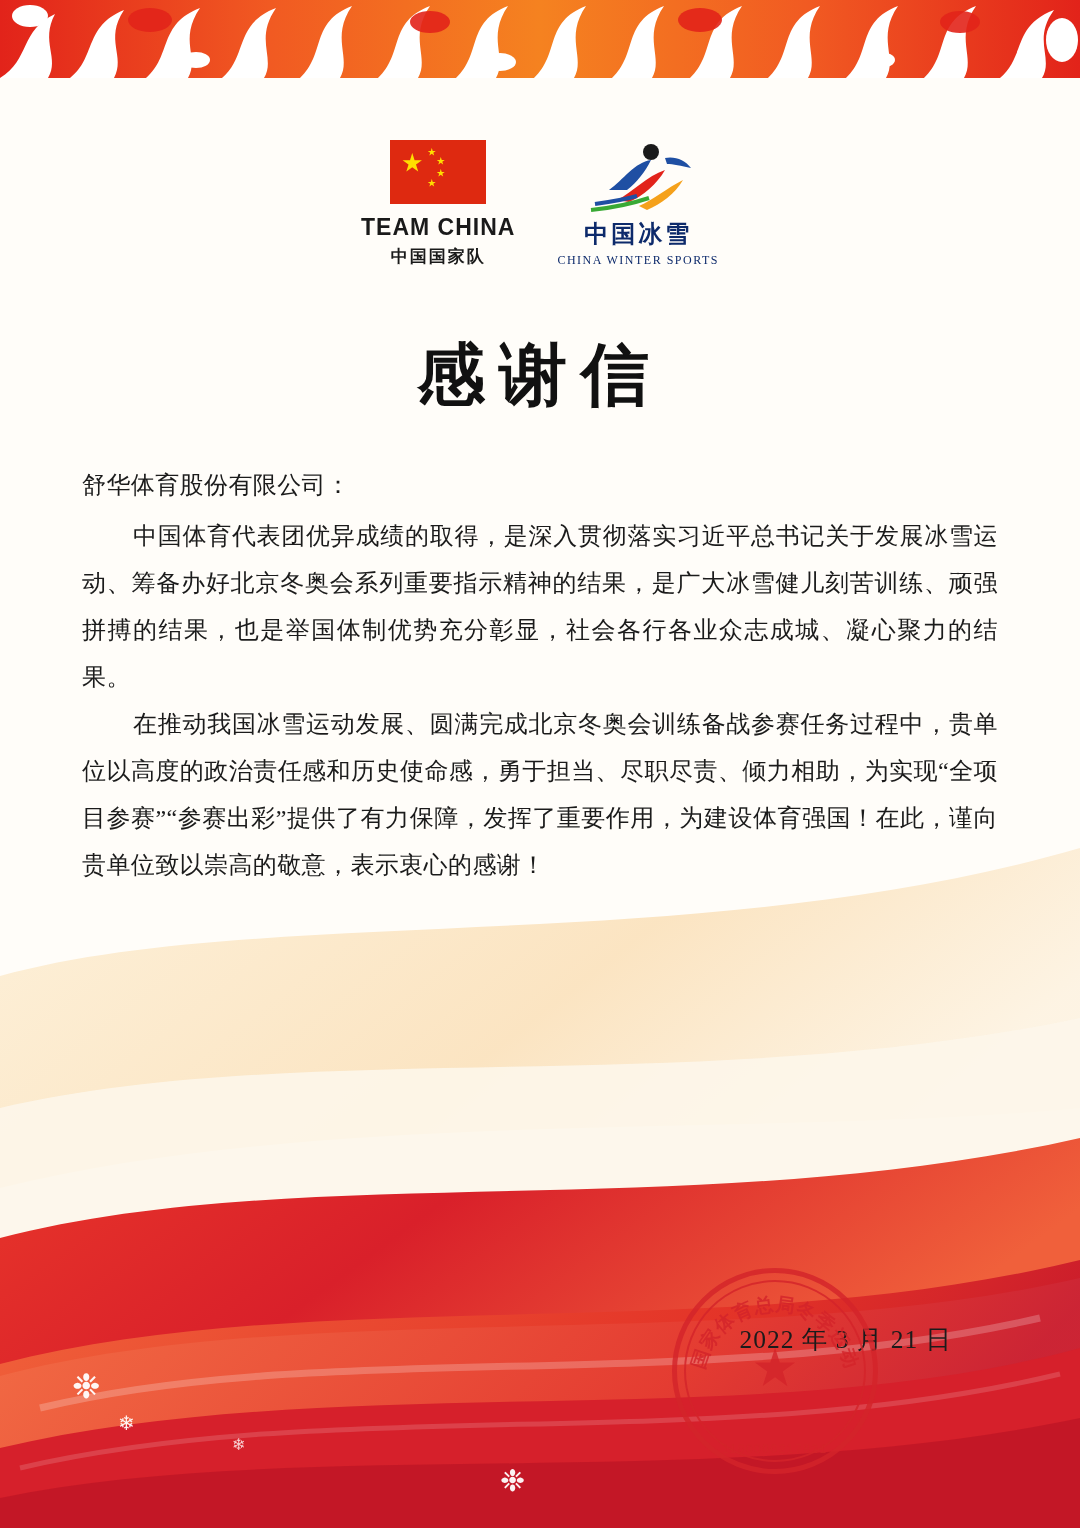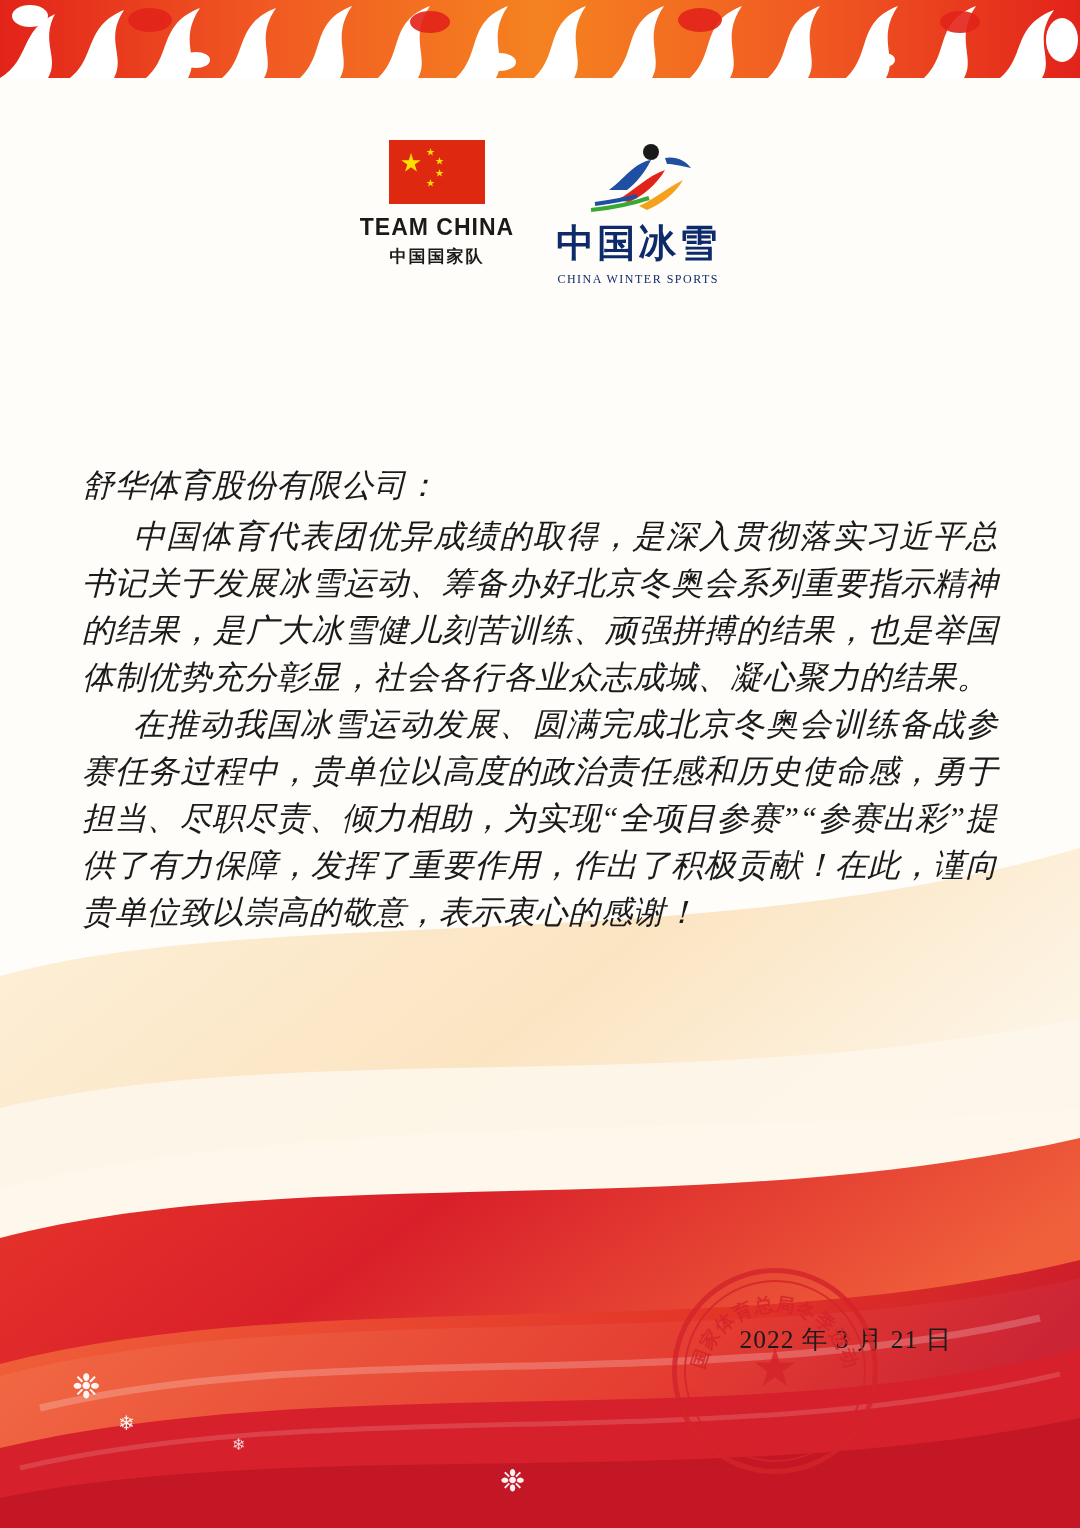--- a/index.html
+++ b/index.html
@@ -99,21 +99,21 @@
   }
   .ws-mark {
     width: 118px;
     height: 72px;
     position: relative;
   }
   .ws-cn {
     margin-top: 6px;
     font-family: Liberation Sans, sans-serif;
     font-weight: bold;
-    font-size: 38px;
+    font-size: 24px;
     letter-spacing: 3px;
     color: #0d2a6b;
   }
   .ws-en {
     margin-top: 3px;
     font-family: "Liberation Serif", serif;
     font-size: 12px;
     letter-spacing: 1.5px;
     color: #0d2a6b;
   }
@@ -132,24 +132,23 @@
     color: #111111;
   }
 
   
   .letter {
     position: absolute;
     top: 462px;
     left: 82px;
     width: 916px;
     color: #1b1b1b;
-    font-size: 32px;
+    font-size: 24px;
     line-height: 47px;
     letter-spacing: 0.4px;
-    font-style: italic;
   }
   .salutation {
     margin: 0 0 4px 0;
   }
   .para {
     margin: 0;
     text-indent: 51px;
     text-align: justify;
     text-justify: inter-ideograph;
   }
@@ -339,25 +338,26 @@
           <path d="M86 18 C96 16 106 20 112 28 C102 26 94 24 88 24 Z" fill="#1f4fa3"></path>
           <path d="M16 64 C30 62 44 60 58 56" stroke="#1f4fa3" stroke-width="4" fill="none"></path>
           <path d="M12 70 C32 68 52 64 70 58" stroke="#39a935" stroke-width="4" fill="none"></path>
         </svg>
       </div>
       <div class="ws-cn">中国冰雪</div>
       <div class="ws-en">CHINA WINTER SPORTS</div>
     </div>
   </div>
 
+  <div class="doc-title">感谢信</div>
 
   <div class="letter">
     <p class="salutation">舒华体育股份有限公司：</p>
     <p class="para">中国体育代表团优异成绩的取得，是深入贯彻落实习近平总书记关于发展冰雪运动、筹备办好北京冬奥会系列重要指示精神的结果，是广大冰雪健儿刻苦训练、顽强拼搏的结果，也是举国体制优势充分彰显，社会各行各业众志成城、凝心聚力的结果。</p>
-    <p class="para">在推动我国冰雪运动发展、圆满完成北京冬奥会训练备战参赛任务过程中，贵单位以高度的政治责任感和历史使命感，勇于担当、尽职尽责、倾力相助，为实现“全项目参赛”“参赛出彩”提供了有力保障，发挥了重要作用，作出了积极贡献！在此，谨向贵单位致以崇高的敬意，表示衷心的感谢！</p>
+    <p class="para">在推动我国冰雪运动发展、圆满完成北京冬奥会训练备战参赛任务过程中，贵单位以高度的政治责任感和历史使命感，勇于担当、尽职尽责、倾力相助，为实现“全项目参赛”“参赛出彩”提供了有力保障，发挥了重要作用，为建设体育强国！在此，谨向贵单位致以崇高的敬意，表示衷心的感谢！</p>
   </div>
 
   <div class="signature">
     <div class="sig-date">2022 年 3 月 21 日</div>
   </div>
 
   <div class="seal">
     <div class="seal-inner"></div>
     <svg class="seal-arc" viewBox="0 0 196 196" xmlns="http://www.w3.org/2000/svg" aria-hidden="true">
       <defs>

